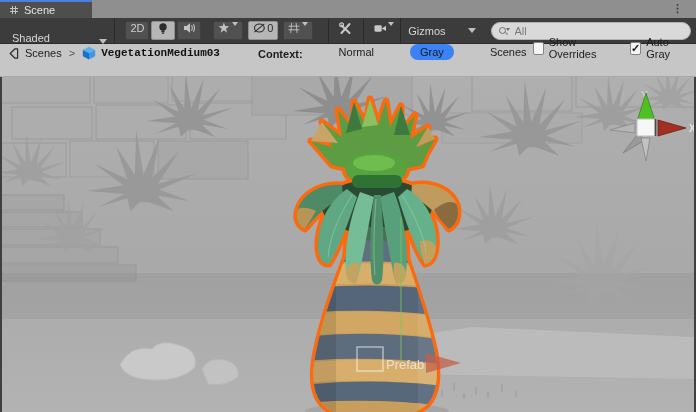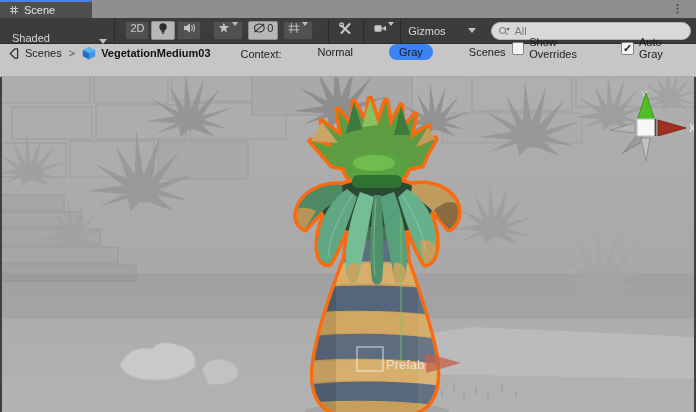--- a/index.html
+++ b/index.html
@@ -36,22 +36,22 @@
   .mag::before{content:"";position:absolute;left:0;top:1px;width:5px;height:5px;border:1.4px solid #6E6E6E;border-radius:50%;}
   .mag::after{content:"";position:absolute;left:6px;top:7px;width:3px;height:1.4px;background:#6E6E6E;transform:rotate(45deg);}
   .mag .mcaret{position:absolute;right:-1px;top:2px;width:0;height:0;border-left:2.5px solid transparent;
                border-right:2.5px solid transparent;border-top:3px solid #6E6E6E;}
 
   
   .contextbar{height:22px;background:#C6C6C6;border-bottom:1px solid #A8A8A8;
               display:flex;align-items:flex-end;padding:16px 7px;font-size:11px;color:#1C1C1C;}
   .crumb{display:flex;align-items:center;gap:5px;}
   .crumb .sep{color:#5A5A5A;margin:0 2px;}
-  .crumb b{font-weight:bold;color:#111;}
-  .ctx-label{font-weight:normal;margin-left:30px;}
+  .crumb b{font-weight:bold;color:#111;font-family:Liberation Mono, monospace;}
+  .ctx-label{font-weight:bold;margin-left:38px;}
   .ctx-opt{margin-left:30px;padding:2px 6px;border-radius:8px;}
   .ctx-opt.selected{background:#3b82f6;padding:2px 10px;}
   .chk-group{display:flex;align-items:center;gap:5px;}
   .chk-group.first{margin-left:auto;}
   .chk-group.second{margin-left:16px;margin-right:2px;}
   .checkbox{width:13px;height:13px;background:#F4F4F4;border:1px solid #848484;border-radius:2px;
             display:inline-flex;align-items:center;justify-content:center;font-size:11px;font-weight:bold;color:#222;line-height:11px;}
 
   
   .viewport{position:relative;margin:0 2px;height:340px;background:#ACACAC;overflow:hidden;}

